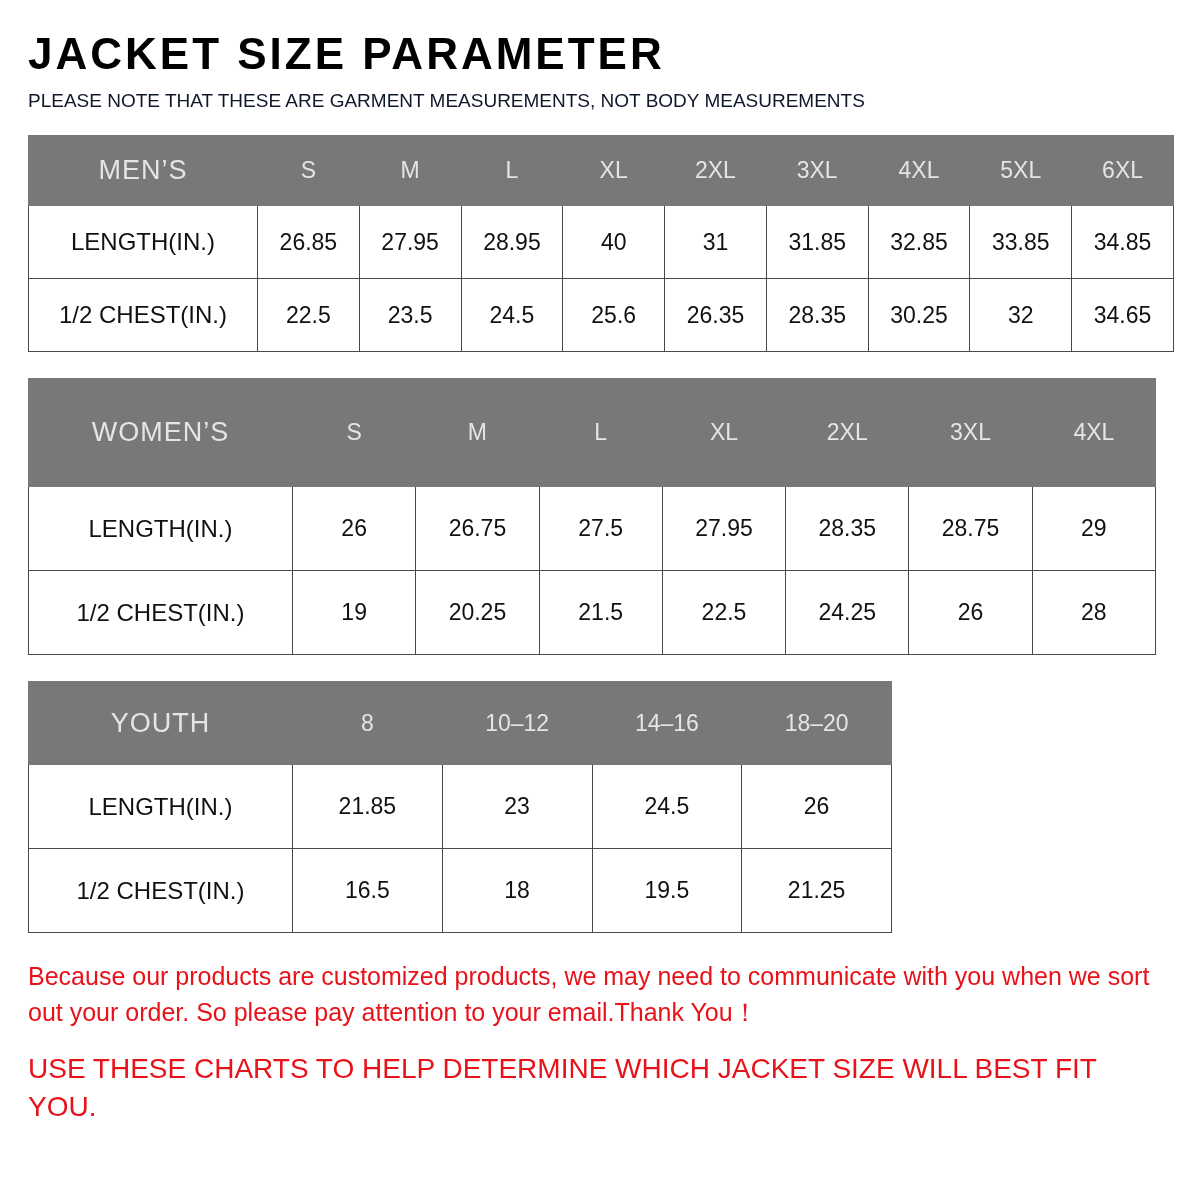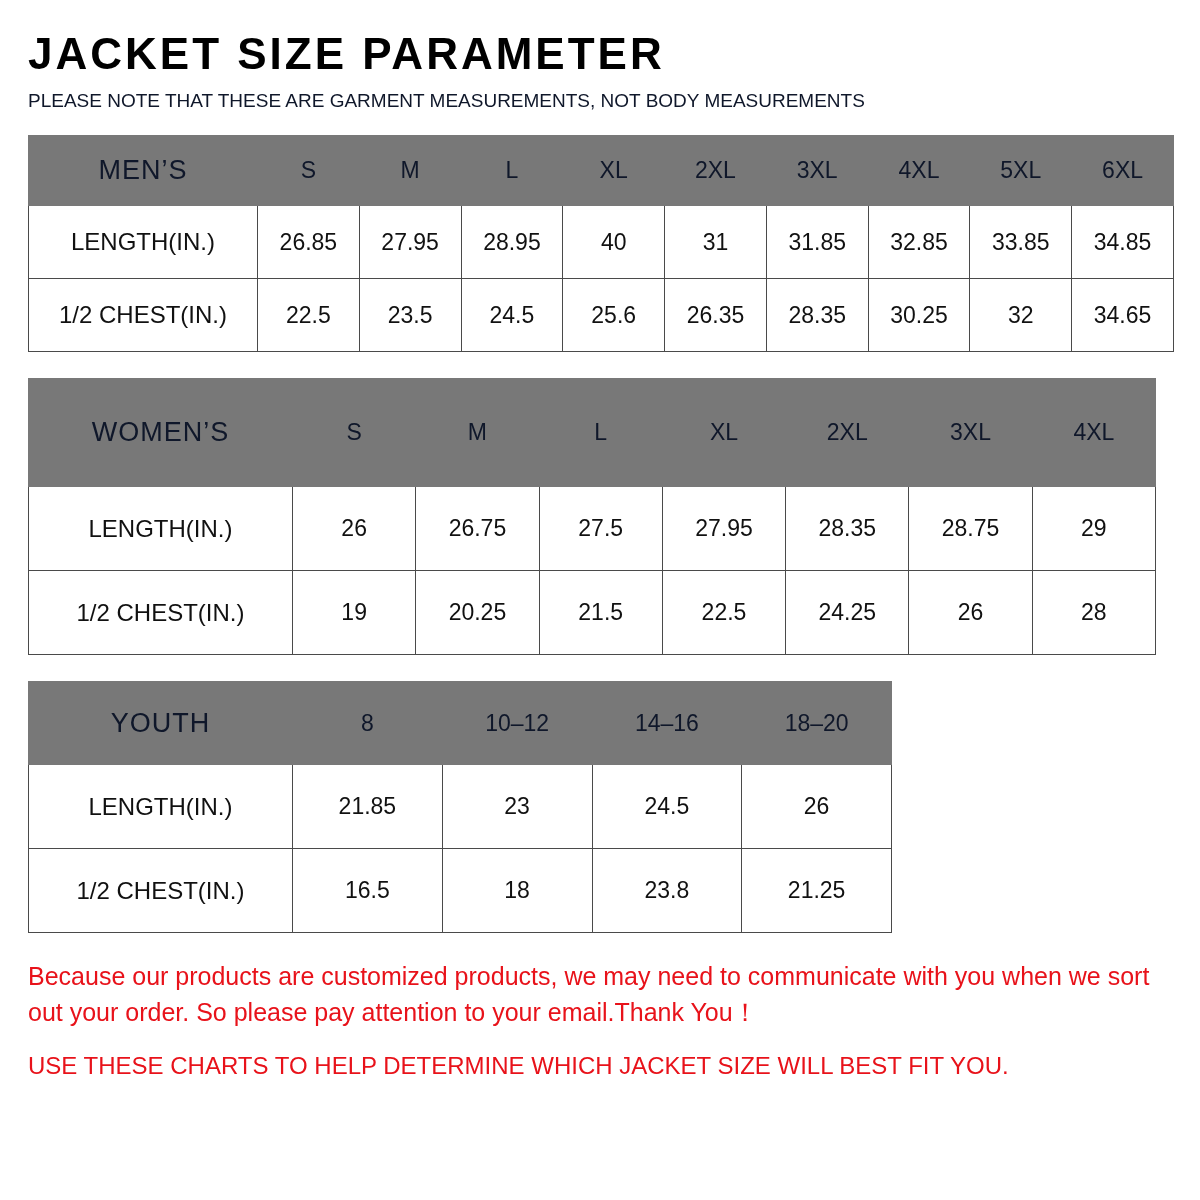--- a/index.html
+++ b/index.html
@@ -45,21 +45,21 @@
     border: 1px solid #4a4a4a;
     text-align: center;
     vertical-align: middle;
     font-size: 23px;
     color: #111111;
     background: #ffffff;
     padding: 0;
   }
   table.size-table tr.header-row td {
     background: #787878;
-    color: #0f172a;
+    color: #e5e5e5;
     border: 1px solid #787878;
     font-weight: normal;
     margin-left: 36px;
   }
   table.size-table tr.header-row td.label-cell {
     font-size: 27px;
     letter-spacing: 1px;
   }
   table.size-table td.label-cell {
     font-size: 24px;
@@ -86,21 +86,21 @@
   }
   .footer-para {
     color: #e8121a;
     font-size: 25px;
     line-height: 1.42;
     margin: 0 0 20px 0;
     max-width: 1140px;
   }
   .footer-sub {
     color: #e8121a;
-    font-size: 24px;
+    font-size: 28px;
     line-height: 1.35;
     margin: 0;
     max-width: 1140px;
   }
 </style>
 </head>
 <body>
 
 <div class="page">
 
@@ -197,21 +197,21 @@
         <td class="label-cell">LENGTH(IN.)</td>
         <td>21.85</td>
         <td>23</td>
         <td>24.5</td>
         <td>26</td>
       </tr>
       <tr>
         <td class="label-cell">1/2 CHEST(IN.)</td>
         <td>16.5</td>
         <td>18</td>
-        <td>23.8</td>
+        <td>19.5</td>
         <td>21.25</td>
       </tr>
     </tbody>
   </table>
 
   <div class="footer">
     <p class="footer-para">Because our products are customized products, we may need to communicate with you when we sort out your order. So please pay attention to your email.Thank You！</p>
     <p class="footer-sub">USE THESE CHARTS TO HELP DETERMINE WHICH JACKET SIZE WILL BEST FIT YOU.</p>
   </div>
 

